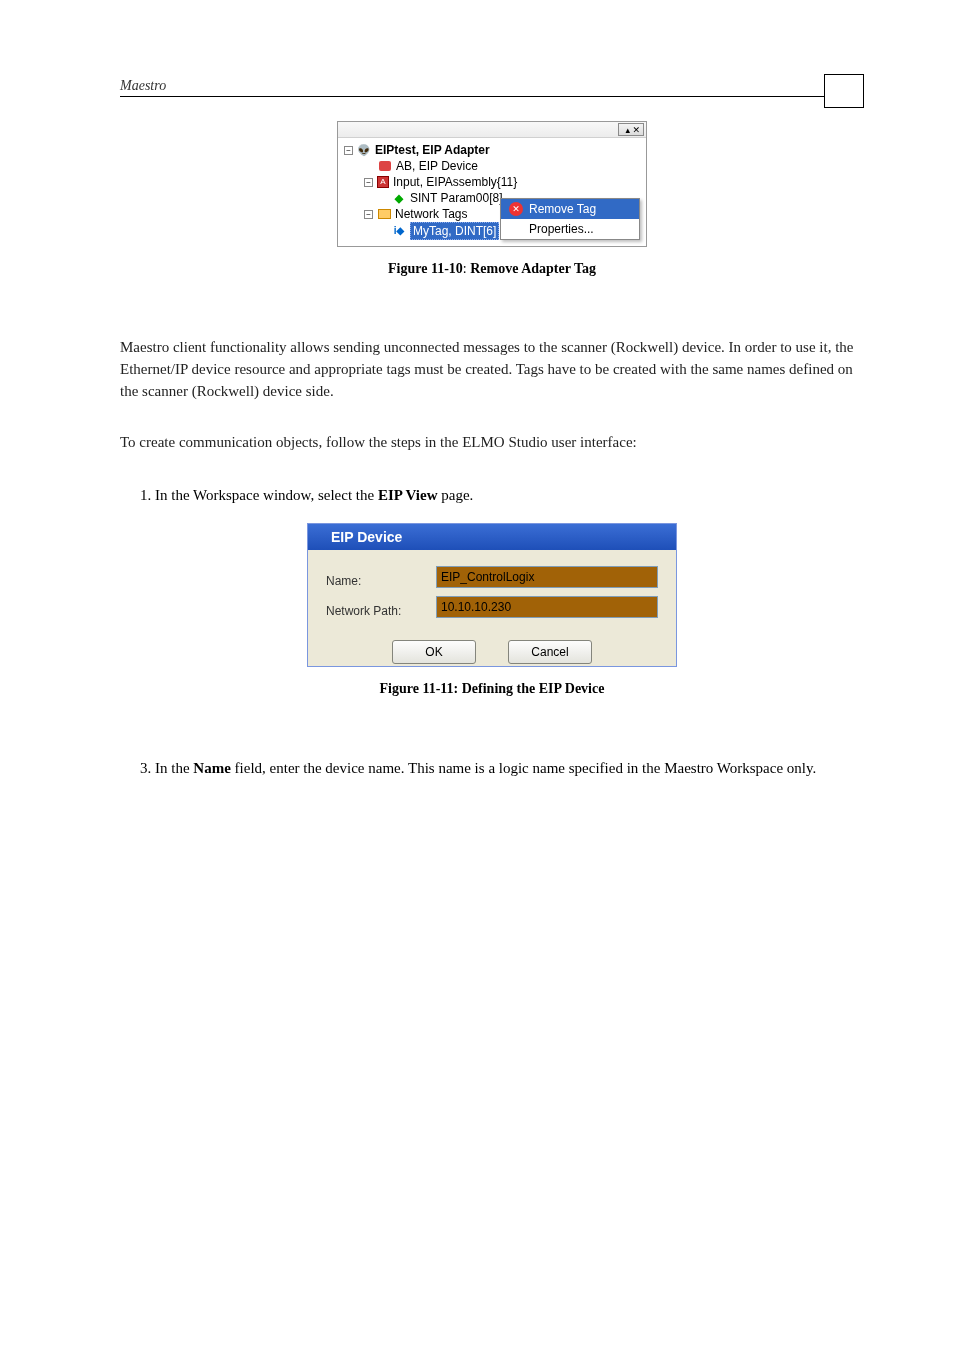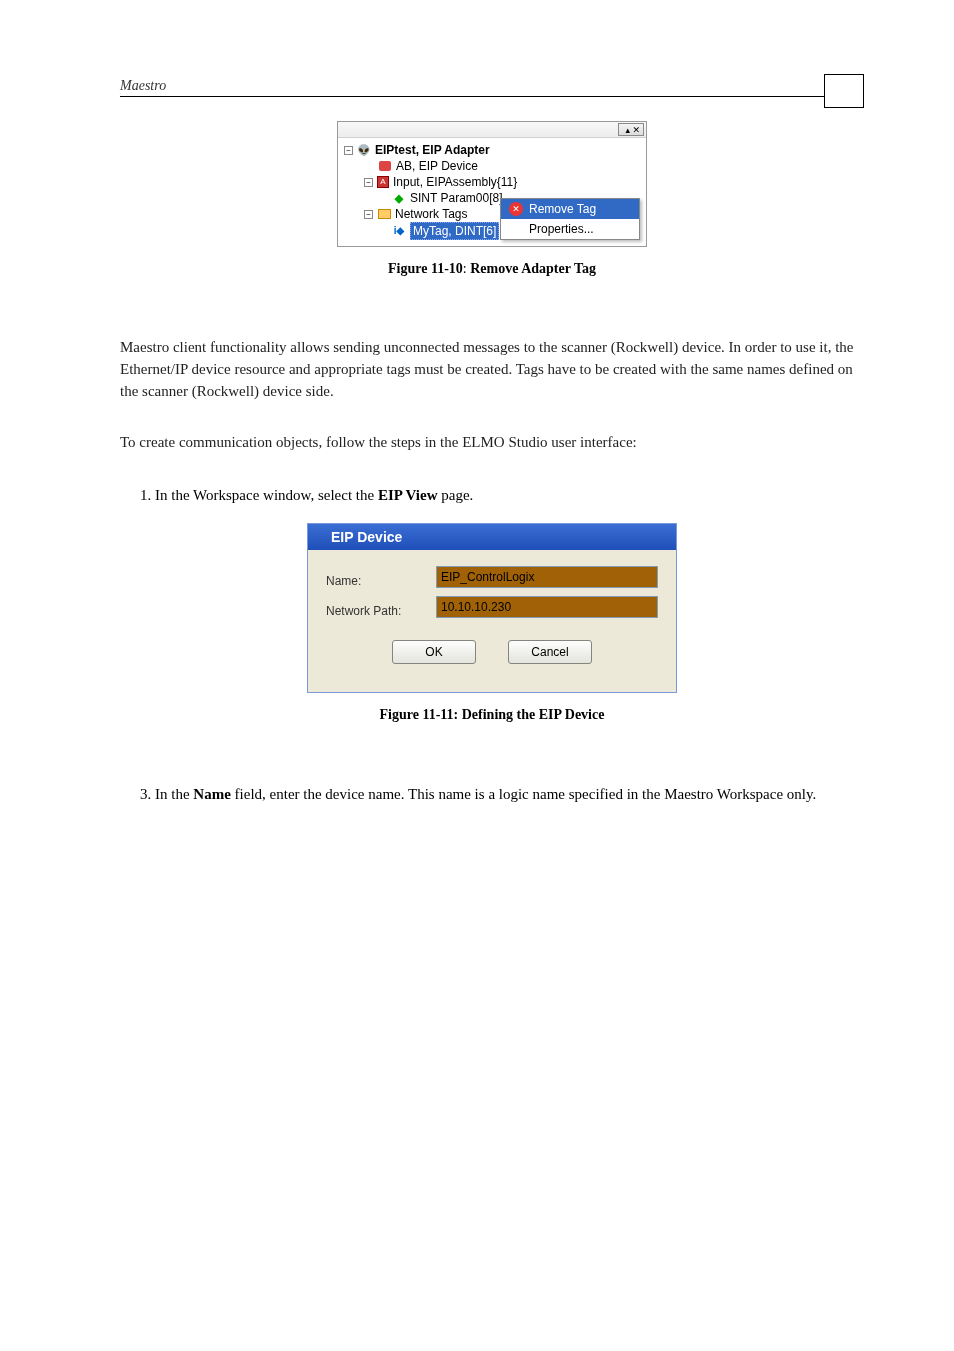--- a/index.html
+++ b/index.html
@@ -134,21 +134,21 @@
   .dlg-label { width: 100px; color: #333; }
   .dlg-input {
     flex: 1;
     border: 1px solid #7f9db9;
     background: #a16207;
     height: 22px;
     padding: 2px 4px;
     font-family: Tahoma, sans-serif;
     font-size: 12px;
   }
-  .dlg-buttons { display:flex; justify-content:center; gap: 32px; padding: 6px 0 28px 0; }
+  .dlg-buttons { display:flex; justify-content:center; gap: 32px; padding: 6px 0 2px 0; }
   .dlg-btn {
     width: 84px;
     height: 24px;
     background: linear-gradient(#fdfdfd,#e4e4dd);
     border: 1px solid #84857c;
     border-radius: 3px;
     font-family: Tahoma, sans-serif;
     font-size: 12px;
   }
 </style>

